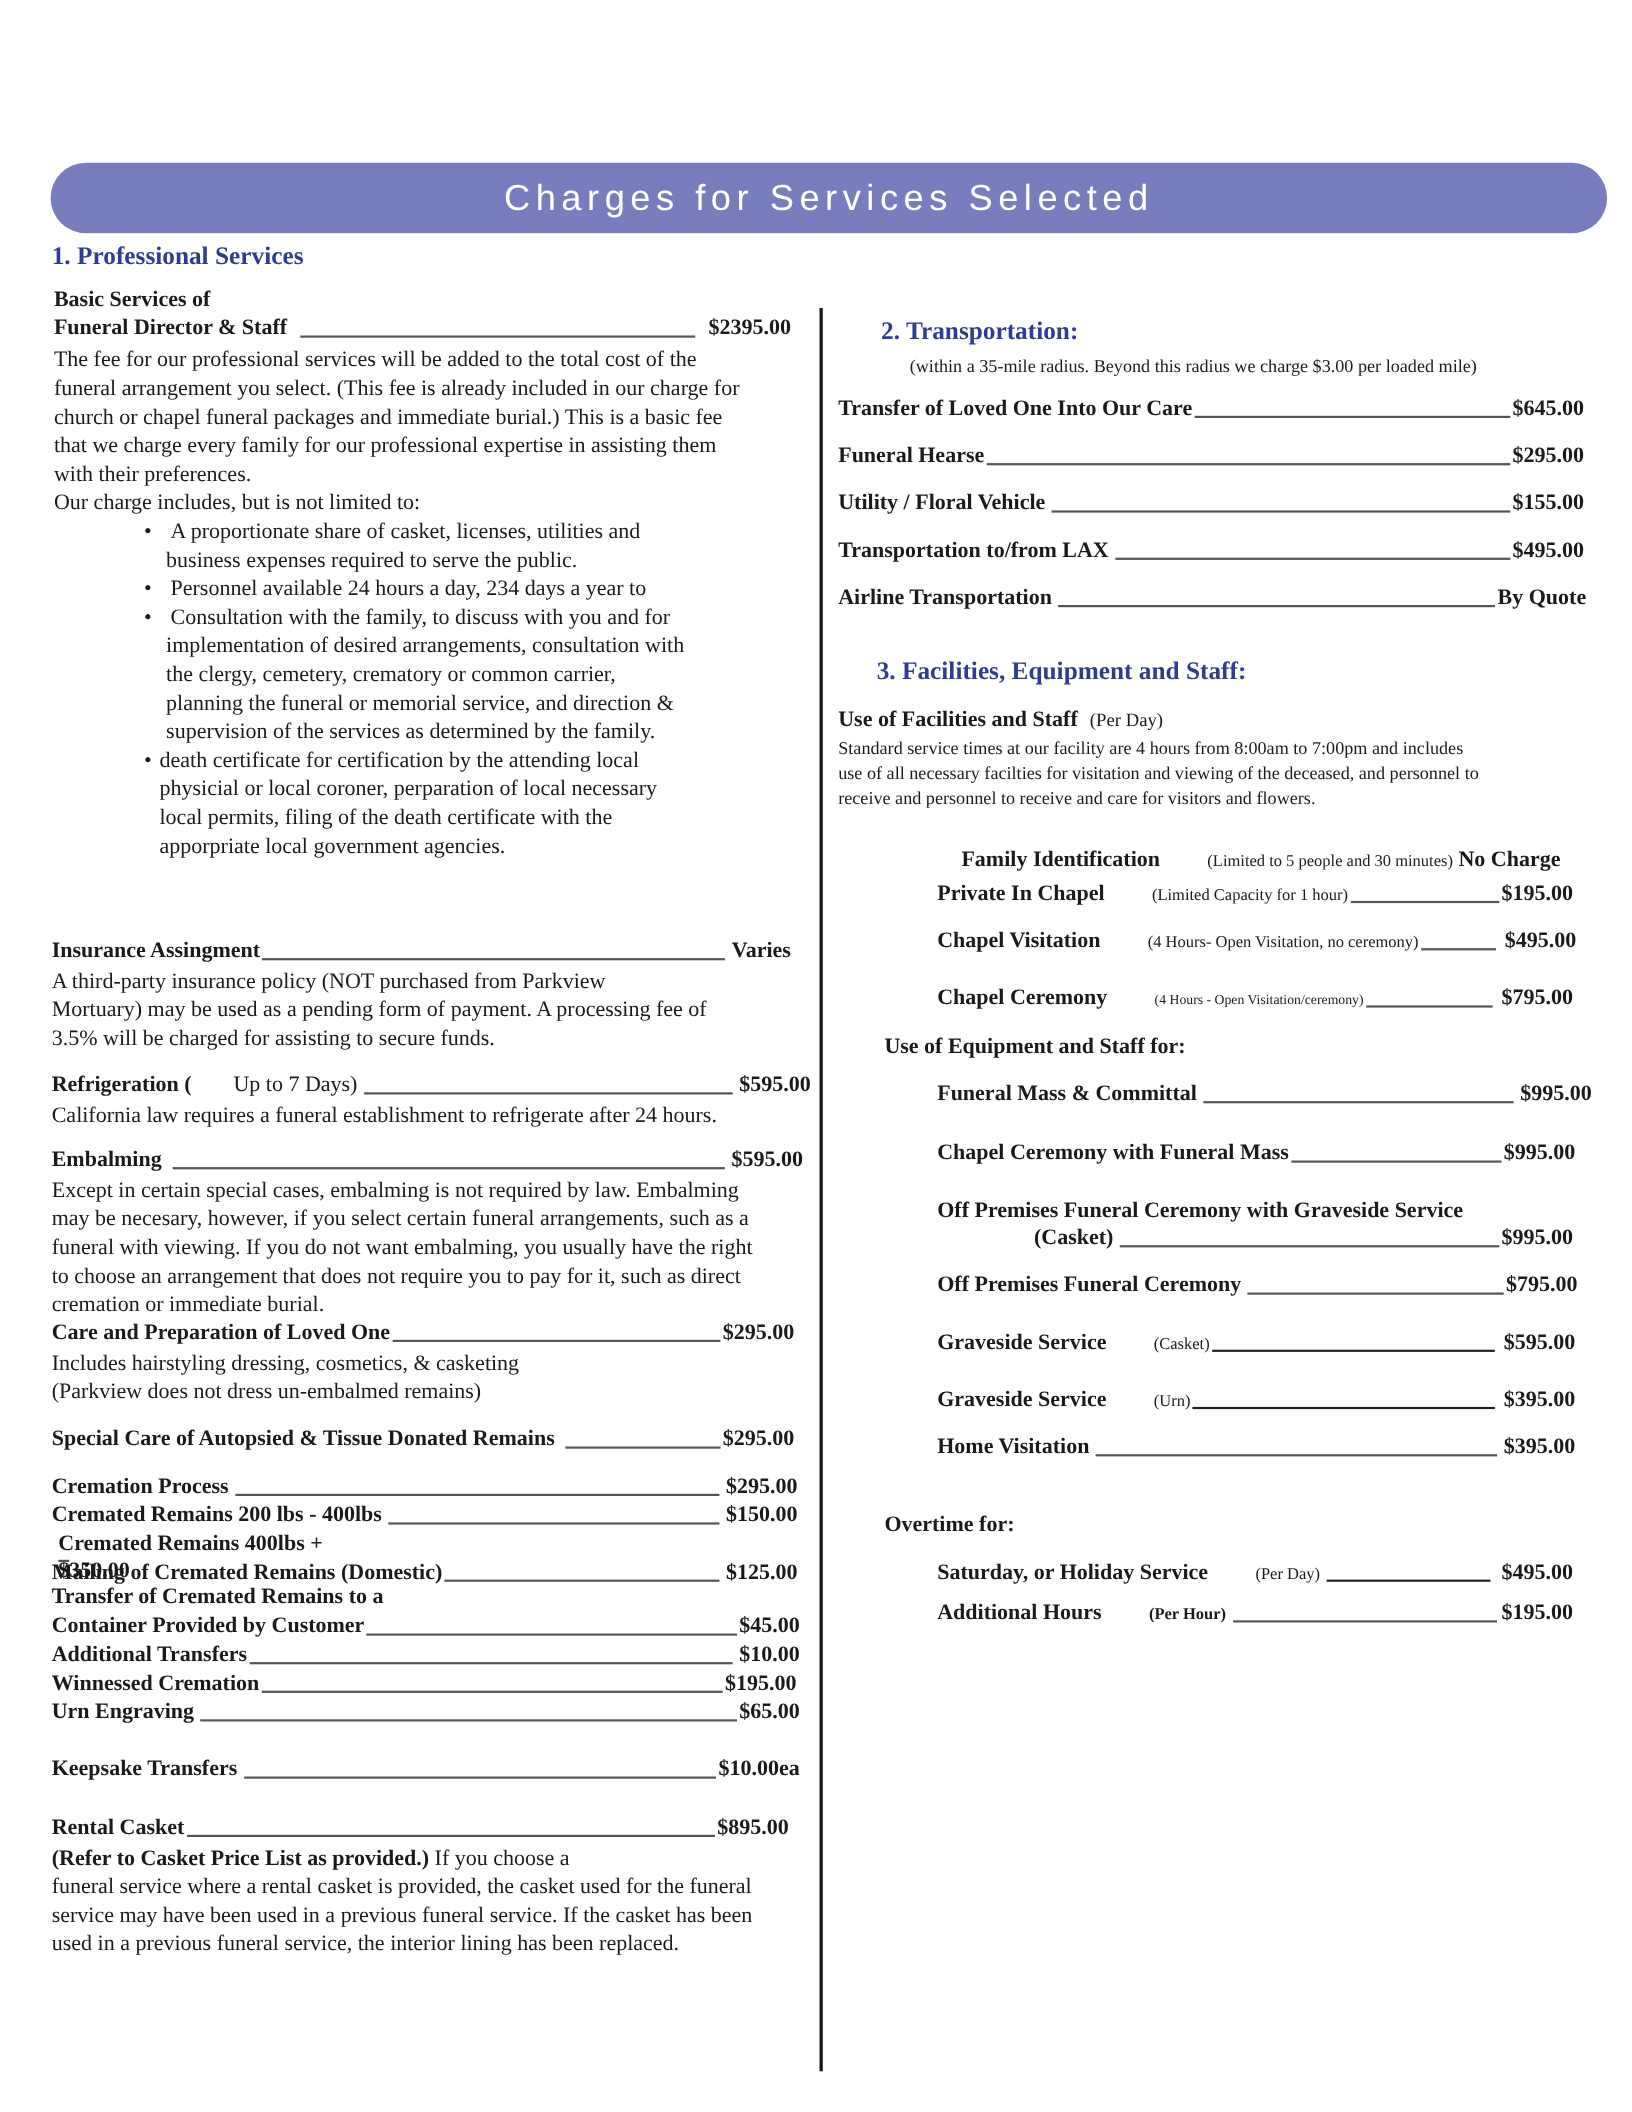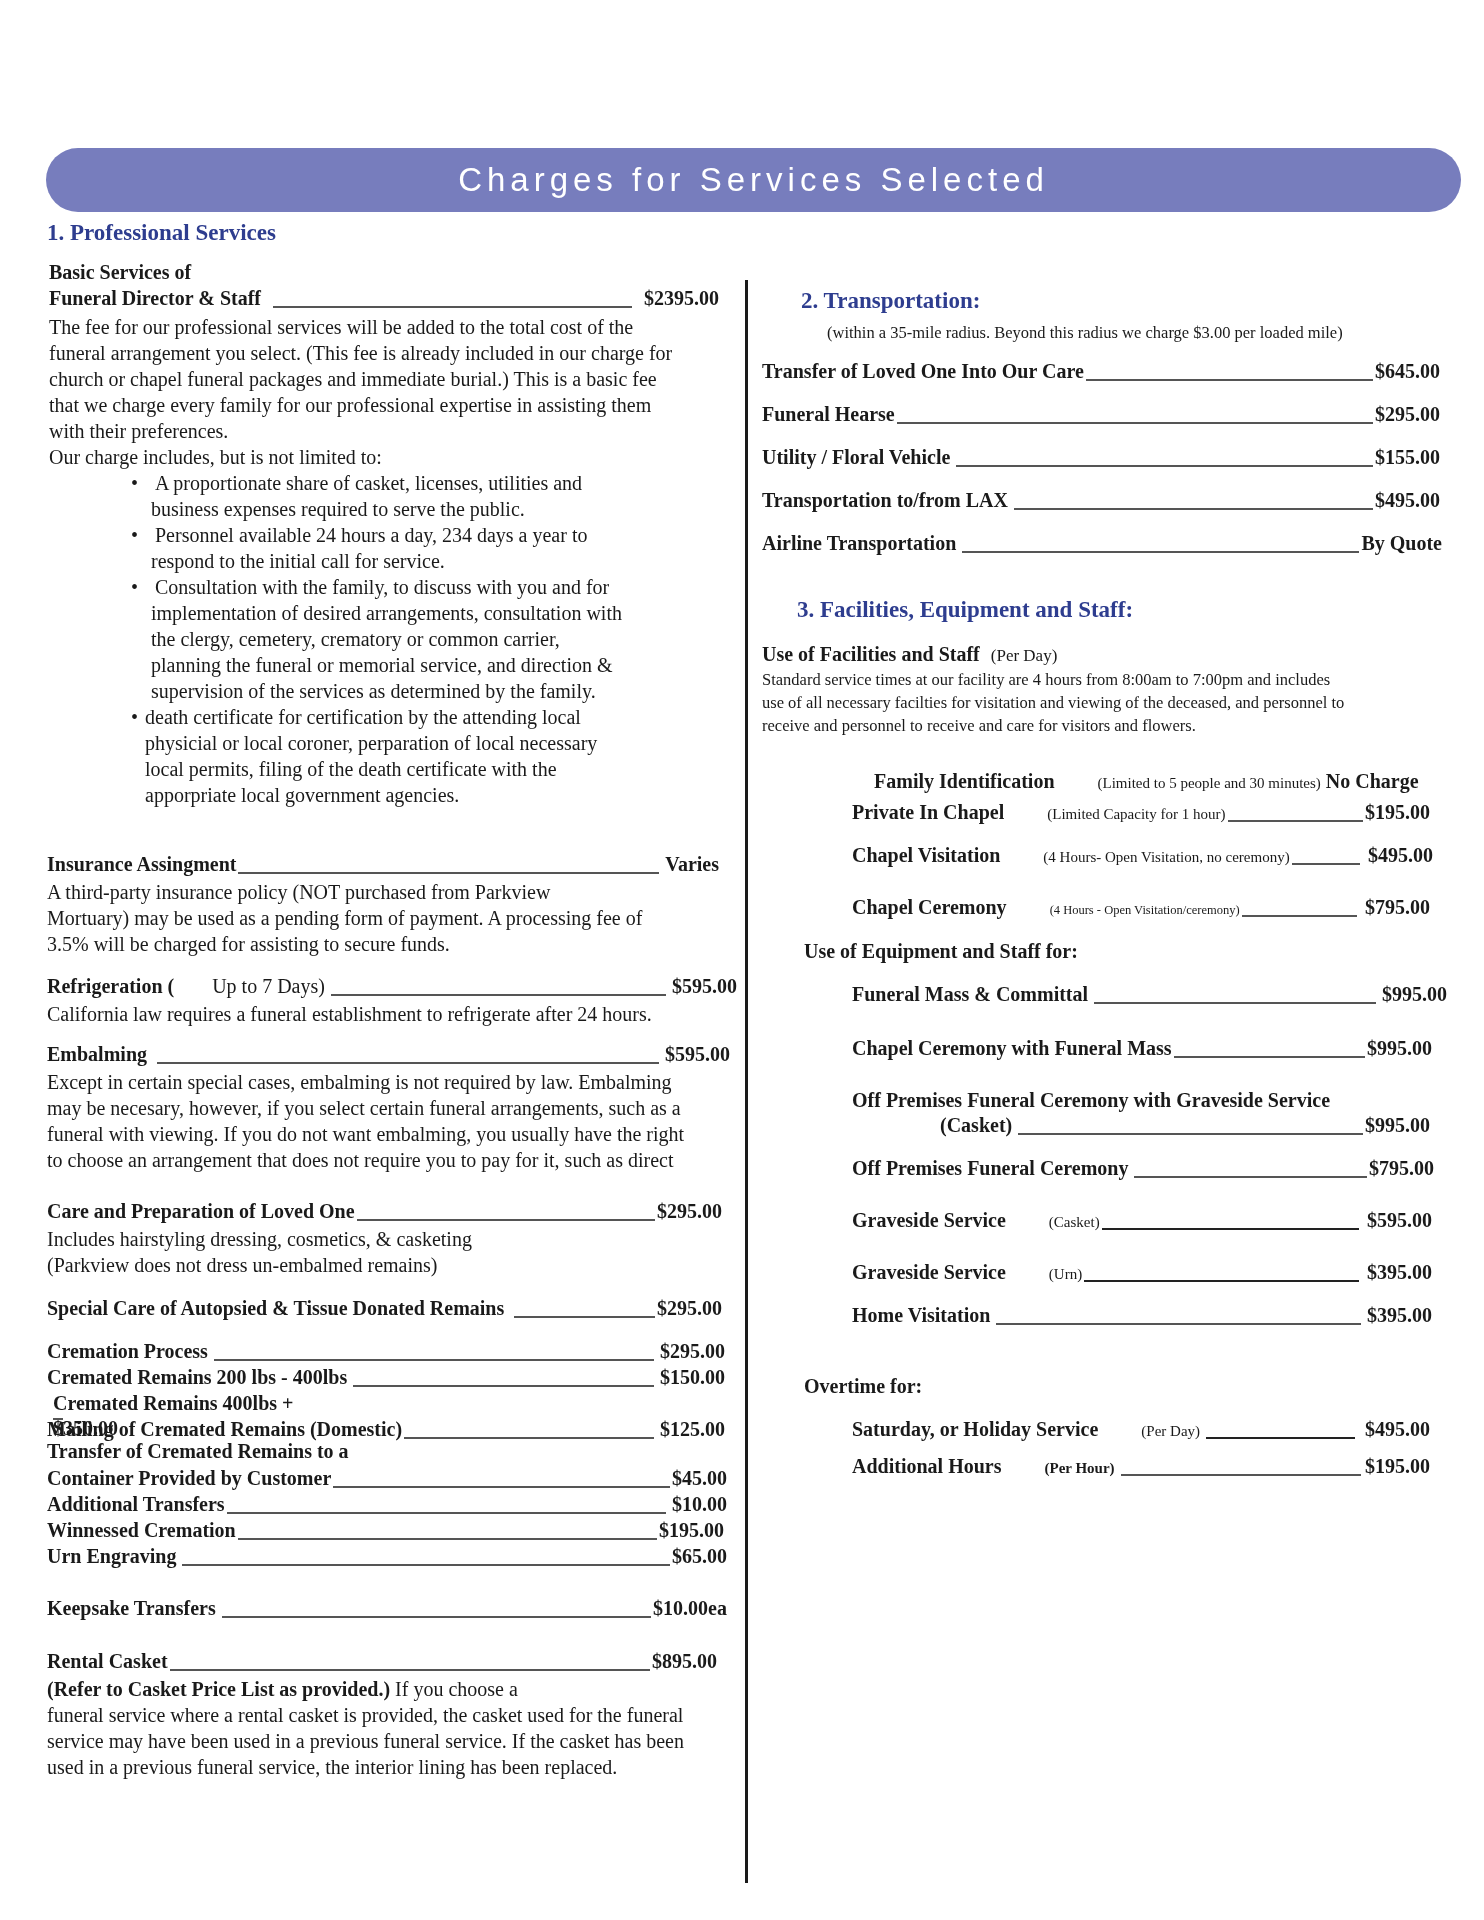--- a/index.html
+++ b/index.html
@@ -57,21 +57,20 @@
 
 <ul class="bullets" style="left:131px; top:470px;">
   <li style="padding-left:20px;">
     <span class="dot">•</span>
     <div style="padding-left:4px;">A proportionate share of casket, licenses, utilities and</div>
     <div>business expenses required to serve the public.</div>
   </li>
   <li>
     <span class="dot">•</span>
     <div style="padding-left:4px;">Personnel available 24 hours a day, 234 days a year to</div>
-    <div>respond to the initial call for service.</div>
   </li>
   <li>
     <span class="dot">•</span>
     <div style="padding-left:4px;">Consultation with the family, to discuss with you and for</div>
     <div>implementation of desired arrangements, consultation with</div>
     <div>the clergy, cemetery, crematory or common carrier,</div>
     <div>planning the funeral or memorial service, and direction &amp;</div>
     <div>supervision of the services as determined by the family.</div>
   </li>
   <li style="padding-left:14px;">
@@ -105,20 +104,21 @@
 <div class="row" style="left:47px; top:1043px; width:683px;">
   <span class="lbl">Embalming</span>
   <span class="fill" style="margin-left:10px; margin-right:6px;"></span>
   <span class="price">$595.00</span>
 </div>
 <div class="body-text" style="left:47px; top:1069px;">
   <p>Except in certain special cases, embalming is not required by law. Embalming</p>
   <p>may be necesary, however, if you select certain funeral arrangements, such as a</p>
   <p>funeral with viewing. If you do not want embalming, you usually have the right</p>
   <p>to choose an arrangement that does not require you to pay for it, such as direct</p>
+  <p>cremation or immediate burial.</p>
 </div>
 
 <div class="row" style="left:47px; top:1200px; width:675px;">
   <span class="lbl">Care and Preparation of Loved One</span>
   <span class="fill"></span>
   <span class="price">$295.00</span>
 </div>
 <div class="body-text" style="left:47px; top:1226px;">
   <p>Includes hairstyling dressing, cosmetics, &amp; casketing</p>
   <p>(Parkview does not dress un-embalmed remains)</p>

